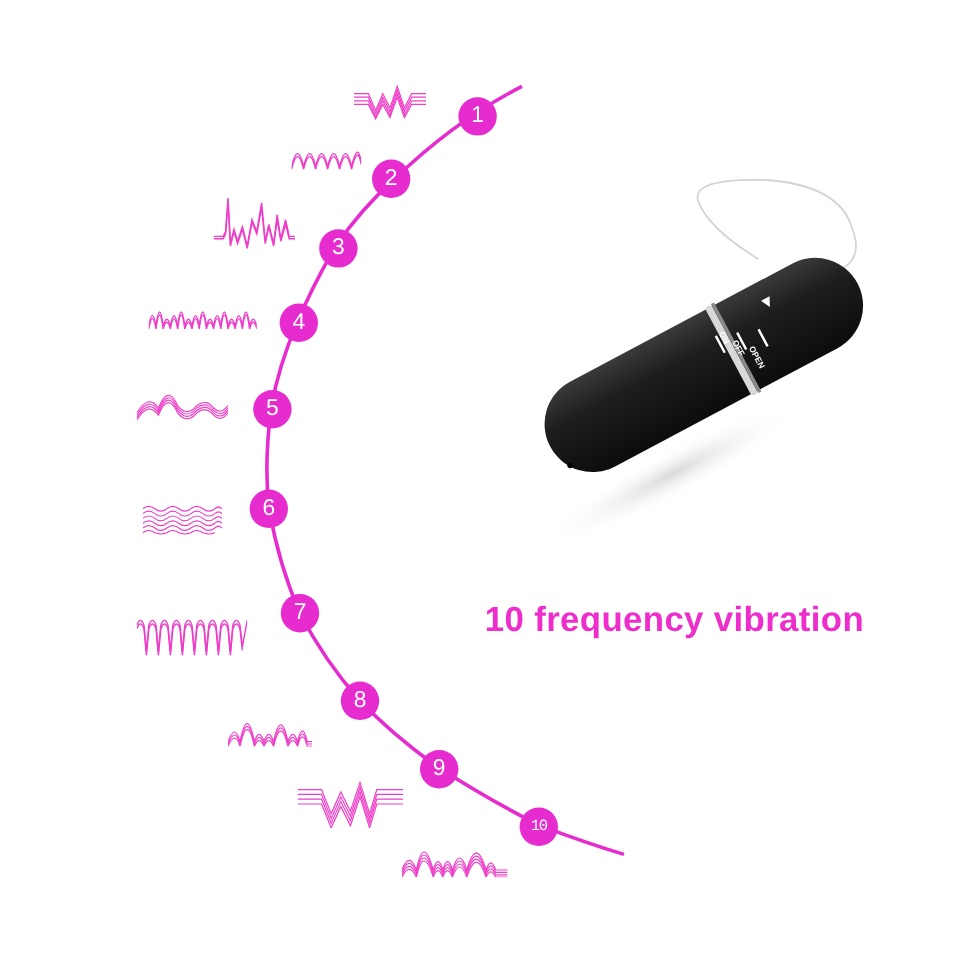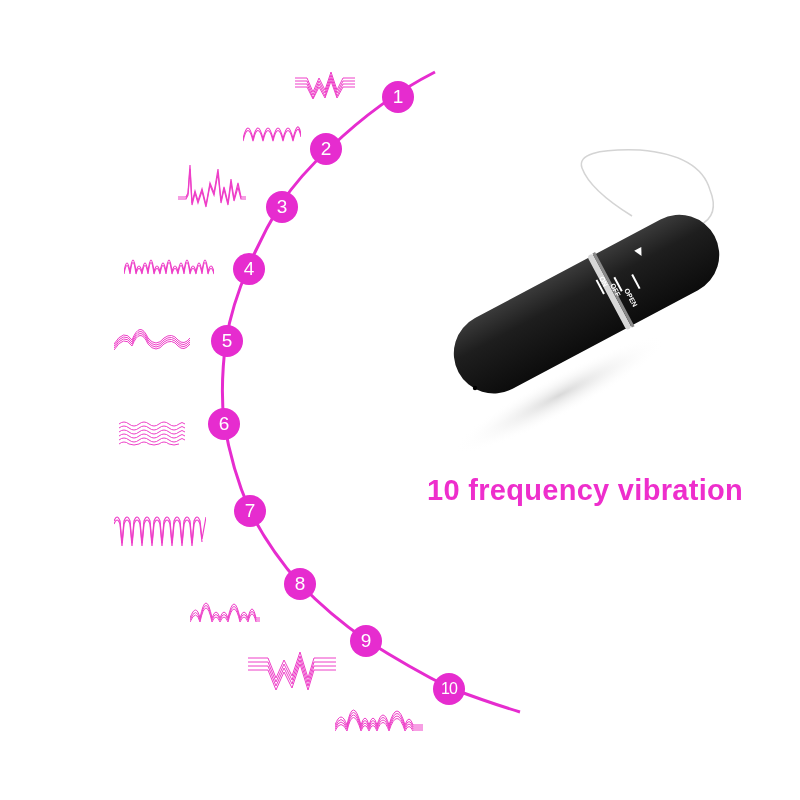--- a/index.html
+++ b/index.html
@@ -1,21 +1,21 @@
 <!DOCTYPE html>
 <html><head>
 <meta charset="utf-8">
 <style>
   html, body { margin: 0; padding: 0; background: #ffffff; }
   .canvas { position: relative; width: 800px; height: 800px; overflow: hidden; background: #ffffff; font-family: "Liberation Sans", sans-serif; }
   .arc-svg { position: absolute; left: 0; top: 0; }
   .node { position: absolute; width: 32px; height: 32px; margin-left: -16px; margin-top: -16px; border-radius: 50%; background: #e62ccf; color: #ffffff; font-family: "Liberation Sans", sans-serif; font-size: 19px; line-height: 32px; text-align: center; }
-  .node.two { font-size: 16px; letter-spacing: -1px; }
+  .node.two { font-size: 13px; letter-spacing: -1px; font-family: Liberation Mono, monospace; }
   .wave { position: absolute; }
-  .heading { position: absolute; left: 404px; top: 474px; font-family: "Liberation Sans", sans-serif; font-weight: bold; font-size: 29px; color: #ee2ecc; white-space: nowrap; letter-spacing: 0.3px; margin-left: 23px; }
+  .heading { position: absolute; left: 404px; top: 501px; font-family: "Liberation Sans", sans-serif; font-weight: bold; font-size: 29px; color: #ee2ecc; white-space: nowrap; letter-spacing: 0.3px; }
   .device { position: absolute; left: 0; top: 0; }
 </style>
 </head>
 <body>
 
 <div class="canvas">
 
   <svg class="arc-svg" width="800" height="800">
     <path d="M 435 72 Q 380 100 330 148 Q 300 175 280 205 Q 262 235 248 268 Q 232 305 226 340 Q 220 385 224 422 Q 232 470 250 511 Q 270 550 300 584 Q 330 615 366 640 Q 410 668 450 688 Q 490 703 520 712" fill="none" stroke="#e62ccf" stroke-width="3"></path>
   </svg>

